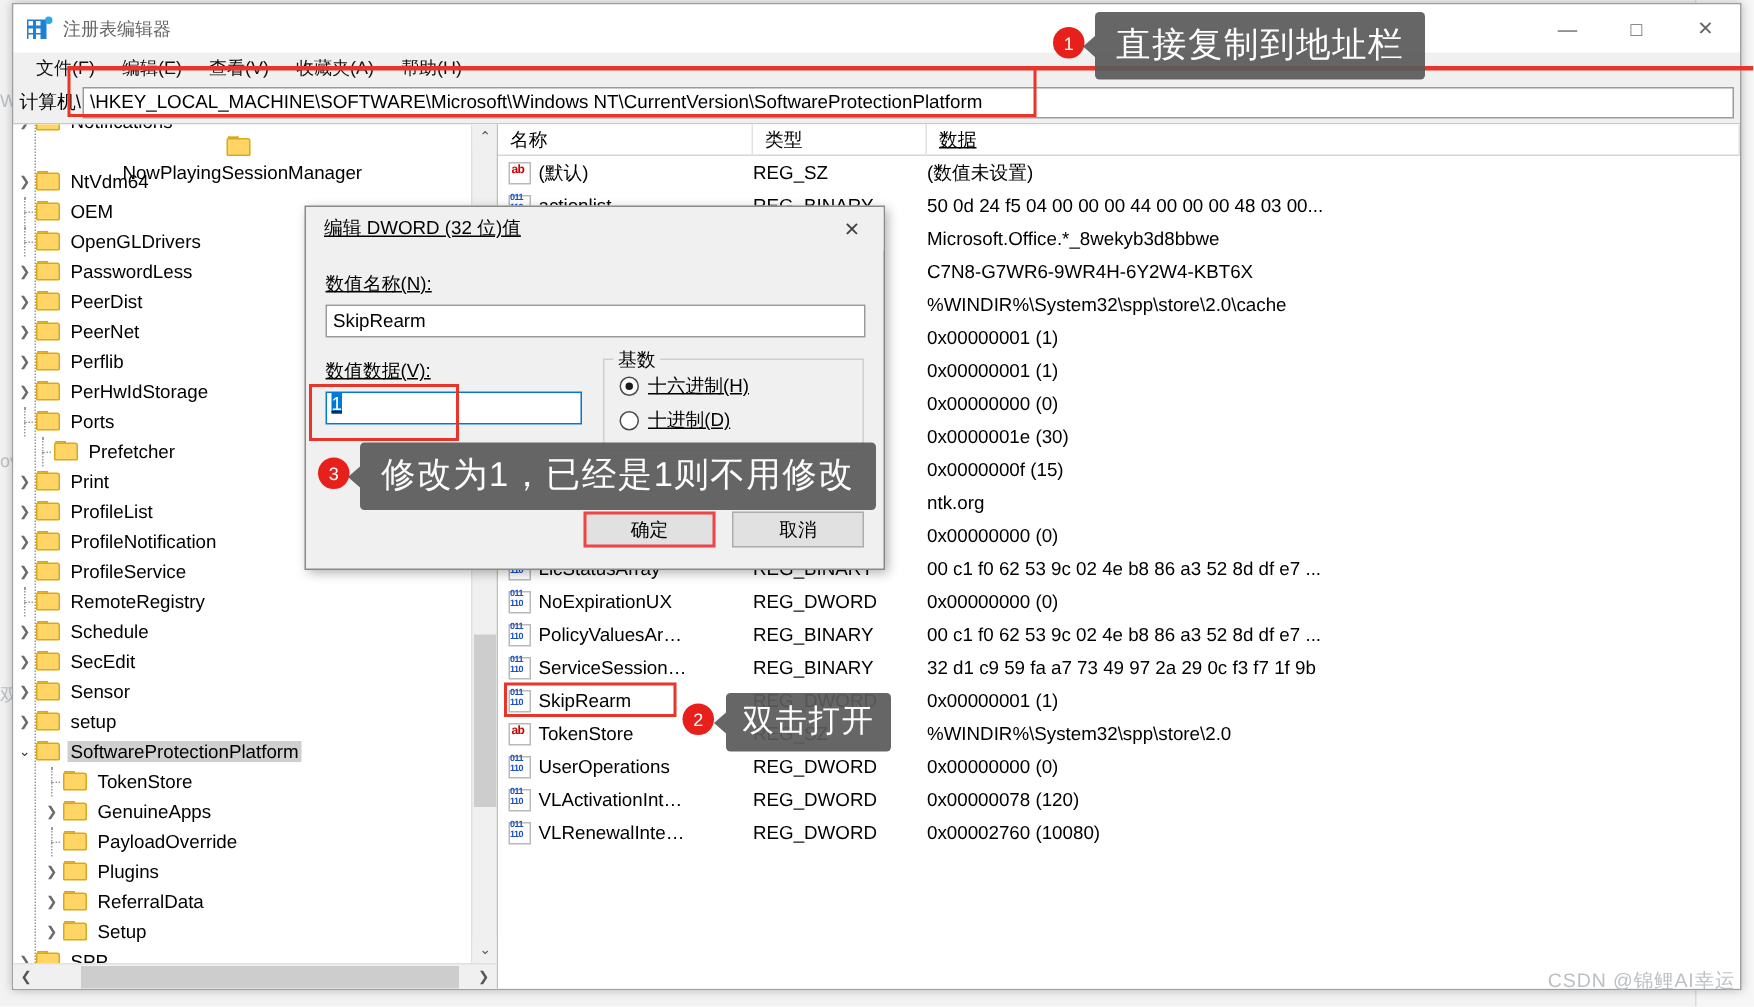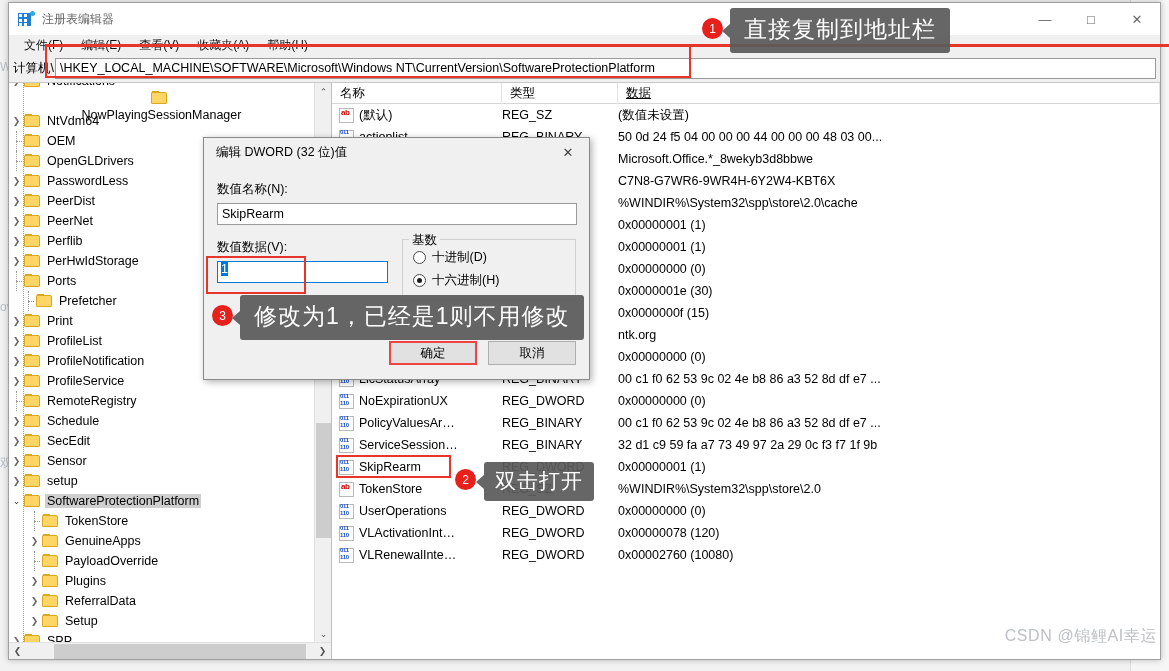--- a/index.html
+++ b/index.html
@@ -84,20 +84,21 @@
   .ico.sz { }
   .ico.sz::after{ content:"ab"; position:absolute; left:1px; top:-1px; font-size:8px; color:#c00; font-weight:bold; letter-spacing:-0.5px;}
   .ico.bin::after{ content:"011"; position:absolute; left:0px; top:-2px; font-size:6px; color:#1a4fc4; font-weight:bold; letter-spacing:-0.3px;}
   .ico.bin::before{ content:"110"; position:absolute; left:0px; top:5px; font-size:6px; color:#1a4fc4; font-weight:bold; letter-spacing:-0.3px;}
 
   
   .dialog {
     position:absolute; left:203px; top:137px; width:387px; height:243px;
     background:#f0f0f0; border:1px solid #8a8a8a;
     box-shadow: 2px 2px 7px rgba(0,0,0,0.30);
+    text-decoration: underline;
   }
   .dlg-title { height:29px; background:#f0f0f0; display:flex; align-items:center; }
   .dlg-title-text { font-size:12.5px; color:#000; margin-left:12px; }
   .dlg-close { position:absolute; right:0; top:0; width:42px; height:29px; display:flex; align-items:center; justify-content:center; color:#444; font-size:13px;}
   .dlg-body { padding:14px 13px 0 13px; position:relative; }
   .lbl { font-size:12.5px; color:#000; margin-bottom:5px; }
   .txtin { width:360px; height:22px; background:#fff; border:1px solid #9a9a9a; font-size:12.5px; padding:0 4px; color:#000; font-family:"Liberation Sans",sans-serif; }
   .row2 { display:flex; margin-top:14px; }
   .col-v { width:176px; }
   .txtin-small { width:171px; height:22px; background:#fff; border:1px solid #0078d7; font-size:12.5px; padding:0 3px; color:#000; font-family:"Liberation Sans",sans-serif;}
@@ -125,22 +126,22 @@
     border-top:7px solid transparent; border-bottom:7px solid transparent;
     border-right:8px solid #5b5b5b;
   }
   .badge {
     position:absolute; width:21px; height:21px; border-radius:50%;
     background:#e8201c; color:#fff; font-size:12px;
     display:flex; align-items:center; justify-content:center;
     font-family:"Liberation Sans",sans-serif;
   }
   .watermark {
-    position:absolute; right:12px; bottom:24px;
-    font-size:16px; color:#bcc0c4; letter-spacing:0.6px;margin-left:27px;
+    position:absolute; right:12px; bottom:8px;
+    font-size:13px; color:#bcc0c4; letter-spacing:0.6px;margin-left:27px;
   }
   .redline-top { position:absolute; left:45px; top:44px; width:1124px; height:0; border-top:3px solid #e8352a;}
 </style>
 </head>
 <body>
 
 <div id="root">
 
   <div class="bg-fill"></div>
   <div class="bg-right-col"></div>
@@ -628,26 +629,26 @@
       <div class="lbl">数值名称(N):</div>
       <input class="txtin" readonly="" value="SkipRearm" style="">
       <div class="row2">
         <div class="col-v">
           <div class="lbl">数值数据(V):</div>
           <div class="txtin-small"><span class="selbit">1</span></div>
         </div>
         <div class="fieldset">
           <div class="fs-legend">基数</div>
           <div class="radio-row">
+            <span class="radio on"></span>
+            <span>十六进制(H)</span>
+          </div>
+          <div class="radio-row">
             <span class="radio"></span>
             <span>十进制(D)</span>
-          </div>
-          <div class="radio-row">
-            <span class="radio on"></span>
-            <span>十六进制(H)</span>
           </div>
         </div>
       </div>
     </div>
     <div class="dlg-btns">
       <div class="btn primary">确定</div>
       <div class="btn">取消</div>
     </div>
   </div>
 

